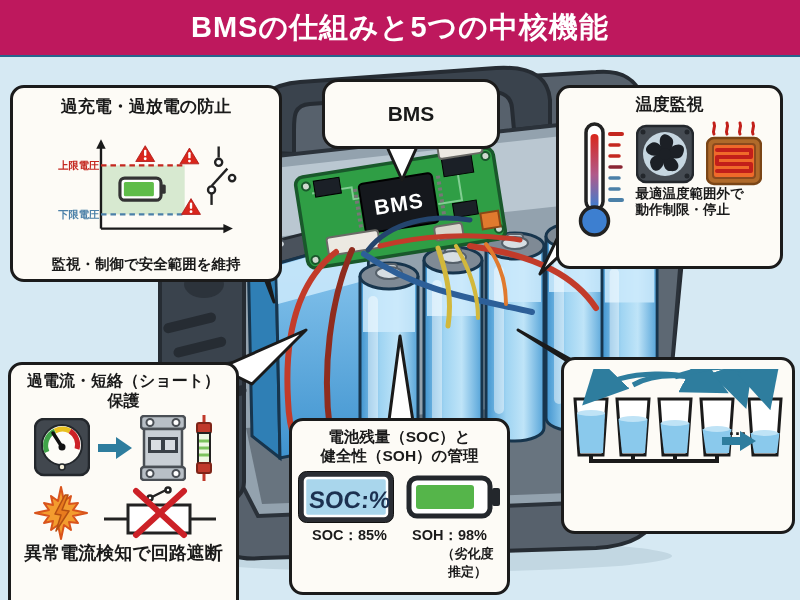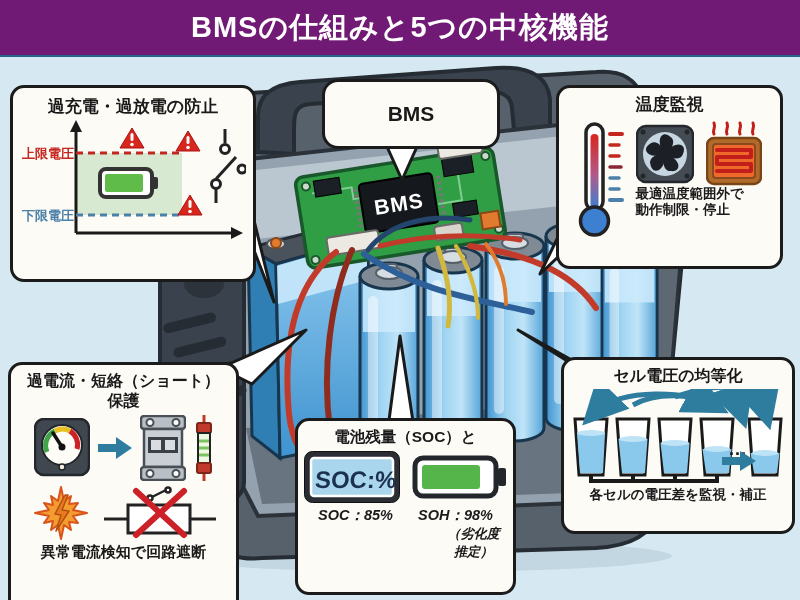--- a/index.html
+++ b/index.html
@@ -1,43 +1,43 @@
 <!DOCTYPE html>
 <html><head>
 <meta charset="utf-8">
 <style>
   html,body{margin:0;padding:0;background:#d6e9f3;}
   *{box-sizing:border-box;}
   .stage{position:relative;width:800px;height:600px;overflow:hidden;background:#d6e9f3;
          font-family:"Liberation Sans",sans-serif;color:#1a1a1a;}
   
-  .titlebar{position:absolute;left:0;top:0;width:800px;height:57px;background:#701a75;
+  .titlebar{position:absolute;left:0;top:0;width:800px;height:57px;background:#be185d;
             border-bottom:2px solid #27648c;display:flex;align-items:center;justify-content:center;}
   .titlebar span{color:#fff;font-size:29px;font-weight:bold;letter-spacing:1px;}
   
   .scene{position:absolute;left:0;top:0;width:800px;height:600px;}
   
   .box{position:absolute;background:#fdfbf6;border:3px solid #1b1b1b;border-radius:14px;
        display:flex;flex-direction:column;align-items:center;padding:6px 8px;z-index:5;}
   .bt{font-weight:bold;text-align:center;line-height:1.25;}
   .cap{font-weight:bold;text-align:center;line-height:1.2;}
   .row{display:flex;align-items:center;justify-content:center;}
-  #b1{left:10px;top:85px;width:246px;height:197px;}
+  #b1{left:10px;top:85px;width:272px;height:197px;gap:20px;}
   #b1 .bt{font-size:17px;margin-top:2px;}
   #b1 .cap{font-size:14.5px;margin-top:2px;}
   #b2{left:322px;top:79px;width:178px;height:70px;justify-content:center;border-radius:16px;}
   #b2 .l1{font-size:21px;font-weight:bold;line-height:1.1;}
   #b2 .l2{font-size:17px;font-weight:bold;line-height:1.2;}
   #b3{left:556px;top:85px;width:227px;height:184px;}
   #b3 .bt{font-size:17px;}
   #b3 .cap{font-size:13.5px;text-align:left;}
   #b4{left:8px;top:362px;width:231px;height:257px;}
   #b4 .bt{font-size:16px;}
-  #b4 .cap{font-size:15px;margin-top:2px;}
-  #b5{left:295px;top:418px;width:221px;height:177px;}
+  #b4 .cap{font-size:18px;margin-top:2px;}
+  #b5{left:289px;top:418px;width:221px;height:177px;}
   #b5 .bt{font-size:15.5px;}
   #b5 .cap{font-size:14.5px;margin-top:3px;}
   #b5 .lbl{font-size:14.5px;font-weight:bold;text-align:center;}
   #b5 .note{font-size:13px;font-weight:bold;text-align:center;margin-left:36px;}
   #b6{left:561px;top:357px;width:234px;height:177px;}
   #b6 .bt{font-size:16px;}
   #b6 .cap{font-size:13.5px;margin-top:2px;}
   svg text{font-family:"Liberation Sans",sans-serif;}
 </style>
 </head>
@@ -194,20 +194,21 @@
       </g>
       <g stroke="#222" stroke-width="3" fill="#fff">
         <line x1="205" y1="12" x2="205" y2="26"></line>
         <circle cx="205" cy="32" r="4.5"></circle>
         <line x1="196" y1="62" x2="216" y2="40"></line>
         <circle cx="222" cy="52" r="4"></circle>
         <circle cx="196" cy="67" r="4.5"></circle>
         <line x1="196" y1="72" x2="196" y2="86"></line>
       </g>
     </svg>
+    <div class="cap">監視・制御で安全範囲を維持</div>
   </div>
 
   <div class="box" id="b2">
     <div class="l1">BMS</div>
   </div>
 
   <div class="box" id="b3">
     <div class="bt">温度監視</div>
     <div class="row" style="align-items:flex-start;gap:10px;margin-top:5px;">
       <svg width="48" height="118" viewBox="0 0 48 118">
@@ -319,43 +320,43 @@
           <line x1="32" y1="6" x2="80" y2="50"></line>
           <line x1="80" y1="6" x2="32" y2="50"></line>
         </g>
       </svg>
     </div>
     <div class="cap">異常電流検知で回路遮断</div>
   </div>
 
   <div class="box" id="b5">
     <div class="bt">電池残量（SOC）と</div>
+    <div class="bt">健全性（SOH）の管理</div>
     <div class="row" style="gap:12px;margin-top:5px;align-items:center;">
       <svg width="96" height="52" viewBox="0 0 96 52">
         <rect x="0.5" y="0.5" width="95" height="51" rx="8" fill="#2a2d33" stroke="#111" stroke-width="1"></rect>
         <rect x="7" y="7" width="82" height="38" rx="3" fill="#a9d6ec" stroke="#fff" stroke-width="2.5"></rect>
         <text x="13" y="37" font-family="DejaVu Sans Mono, monospace" font-size="24" font-weight="bold" fill="#1c3150" transform="skewX(-4)">SOC:%</text>
       </svg>
       <svg width="96" height="52" viewBox="0 0 96 52">
         <rect x="3" y="7" width="81" height="38" rx="8" fill="#fff" stroke="#23272c" stroke-width="5"></rect>
         <rect x="10" y="14" width="58" height="24" rx="3" fill="#55b54a"></rect>
         <rect x="86" y="17" width="8" height="18" rx="2" fill="#23272c"></rect>
       </svg>
     </div>
-    <div class="row" style="gap:2px;margin-top:3px;align-items:flex-start;font-style:italic;">
+    <div class="row" style="gap:2px;margin-top:3px;align-items:flex-start;">
       <div class="lbl" style="width:98px;">SOC：85%</div>
       <div style="width:98px;">
         <div class="lbl">SOH：98%</div>
         <div class="note">（劣化度推定）</div>
       </div>
     </div>
   </div>
 
   <div class="box" id="b6">
-    <div class="bt">セル電圧の均等化</div>
     <svg width="212" height="96" viewBox="0 0 212 96" style="margin-top:3px;">
       <defs>
         <marker id="ah" markerWidth="9" markerHeight="9" refX="5" refY="4.5" orient="auto">
           <path d="M0,0 L9,4.5 L0,9 Z" fill="#2e7d9e"></path>
         </marker>
         <g id="cup">
           <polygon points="1,0 33,0 29,56 5,56" fill="#fff" stroke="#1a1a1a" stroke-width="3"></polygon>
         </g>
       </defs>
 
@@ -393,16 +394,15 @@
 
       <g stroke="#2e7d9e" stroke-width="5" fill="none">
         <path d="M145,18 C120,0 45,0 24,22" marker-end="url(#ah)"></path>
         <path d="M61,16 C85,3 120,5 139,15" marker-end="url(#ah)"></path>
         <path d="M147,12 C158,5 164,9 168,21" marker-end="url(#ah)"></path>
         <path d="M103,8 C150,-9 186,-3 193,22" marker-end="url(#ah)"></path>
       </g>
       <text x="156" y="66" font-size="19" font-weight="bold" fill="#1a1a1a">…</text>
       <polygon points="150,68 168,68 168,62 184,72 168,82 168,76 150,76" fill="#2e7d9e"></polygon>
     </svg>
-    <div class="cap">各セルの電圧差を監視・補正</div>
   </div>
 
 </div>
 
 </body></html>

